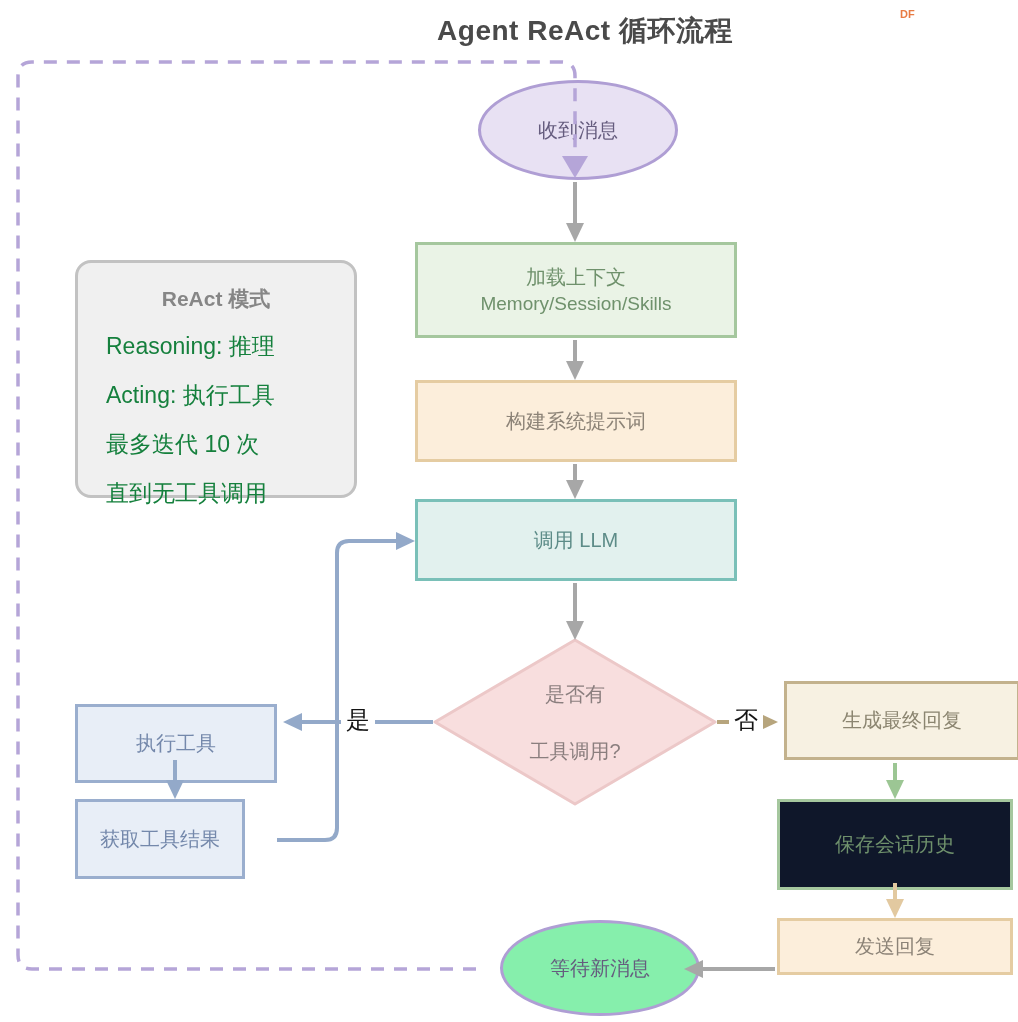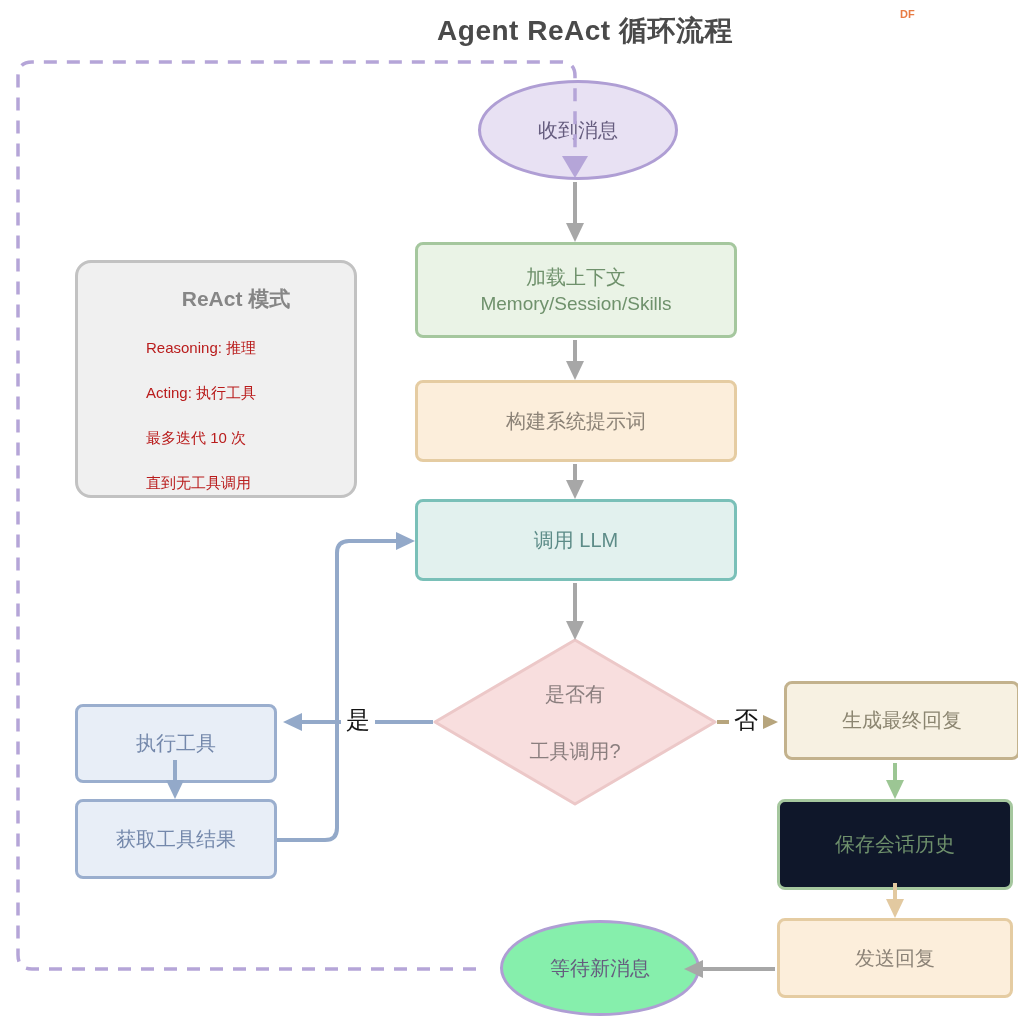--- a/index.html
+++ b/index.html
@@ -4,46 +4,46 @@
 <style>
   html,body{margin:0;padding:0;background:#ffffff;}
   body{font-family:"Liberation Sans","DejaVu Sans",sans-serif;}
   .stage{position:relative;width:1018px;height:1022px;background:#ffffff;overflow:hidden;}
 
   .title{position:absolute;left:340px;top:12px;width:490px;text-align:center;
          font-size:28px;font-weight:bold;color:#4A4A4A;letter-spacing:0.5px;z-index:5;}
   .df{position:absolute;left:900px;top:8px;font-size:11px;font-weight:bold;color:#E87B43;z-index:5;}
 
   .node{position:absolute;display:flex;flex-direction:column;align-items:center;justify-content:center;
-        box-sizing:border-box;border:3px solid;border-radius:8px;text-align:center;
+        box-sizing:border-box;border:3px solid;border-radius:0;text-align:center;
         font-size:20px;line-height:1.35;z-index:10;}
   .ellipse{border-radius:50%;}
 
   .n-start{left:478px;top:80px;width:200px;height:100px;background:#E8E1F3;border-color:#AF9ED4;color:#655C7E;}
   .n-wait {left:500px;top:920px;width:200px;height:96px;background:#86efac;border-color:#AF9ED4;color:#655C7E;}
   .n-load {left:415px;top:242px;width:322px;height:96px;background:#EAF3E6;border-color:#A5C79E;color:#6F916C;}
   .n-load .sub{font-size:19px;}
   .n-prompt{left:415px;top:380px;width:322px;height:82px;background:#FCEEDB;border-color:#E5CCA2;color:#8C8377;}
   .n-llm  {left:415px;top:499px;width:322px;height:82px;background:#E2F1EE;border-color:#7AC0B8;color:#5D8C88;}
   .n-exec {left:75px;top:679px;width:202px;height:79px;background:#E8EEF7;border-color:#9AAECE;color:#7488AB;margin-top:25px;}
-  .n-result{left:75px;top:799px;width:202px;height:80px;background:#E8EEF7;border-color:#9AAECE;color:#7488AB;}
+  .n-result{left:75px;top:799px;width:170px;height:80px;background:#E8EEF7;border-color:#9AAECE;color:#7488AB;}
   .n-final{left:777px;top:681px;width:236px;height:79px;background:#F7F1E2;border-color:#C3B28D;color:#8B8570;margin-left:7px;}
   .n-save {left:777px;top:799px;width:236px;height:91px;background:#0f172a;border-color:#A5C79E;color:#6F916C;text-align:right;}
-  .n-send {left:777px;top:918px;width:236px;height:80px;background:#FCEEDB;border-color:#E5CCA2;color:#8C8377;}
+  .n-send {left:777px;top:918px;width:236px;height:57px;background:#FCEEDB;border-color:#E5CCA2;color:#8C8377;}
 
   .diamond-svg{position:absolute;left:425px;top:628px;z-index:9;}
   .n-decision-label{position:absolute;left:475px;top:680px;width:200px;height:86px;display:flex;
         flex-direction:column;align-items:center;justify-content:space-between;text-align:center;
         font-size:20px;line-height:1.45;color:#8A7E7E;z-index:10;}
 
   .note{position:absolute;left:75px;top:260px;width:282px;height:238px;box-sizing:border-box;
-        background:#F0F0F0;border:3px solid #C2C2C2;border-radius:16px;z-index:10;padding-top:22px;padding-left:40px;}
+        background:#F0F0F0;border:3px solid #C2C2C2;border-radius:16px;z-index:10;padding-top:22px;}
   .note-title{text-align:center;font-size:21px;font-weight:bold;color:#868686;}
   .note-lines{margin-top:18px;display:flex;flex-direction:column;gap:18px;padding-left:28px;}
-  .note-line{font-size:15px;color:#b91c1c;margin-top:8px;}
+  .note-line{font-size:23px;color:#15803d;}
 
   .edges{position:absolute;left:0;top:0;z-index:20;pointer-events:none;}
 
   .edge-lbl{position:absolute;width:34px;height:34px;line-height:34px;text-align:center;
         background:#ffffff;color:#141414;font-size:24px;z-index:30;}
   .lbl-yes{left:341px;top:703px;}
   .lbl-no{left:729px;top:703px;}
 </style>
 </head>
 <body>

